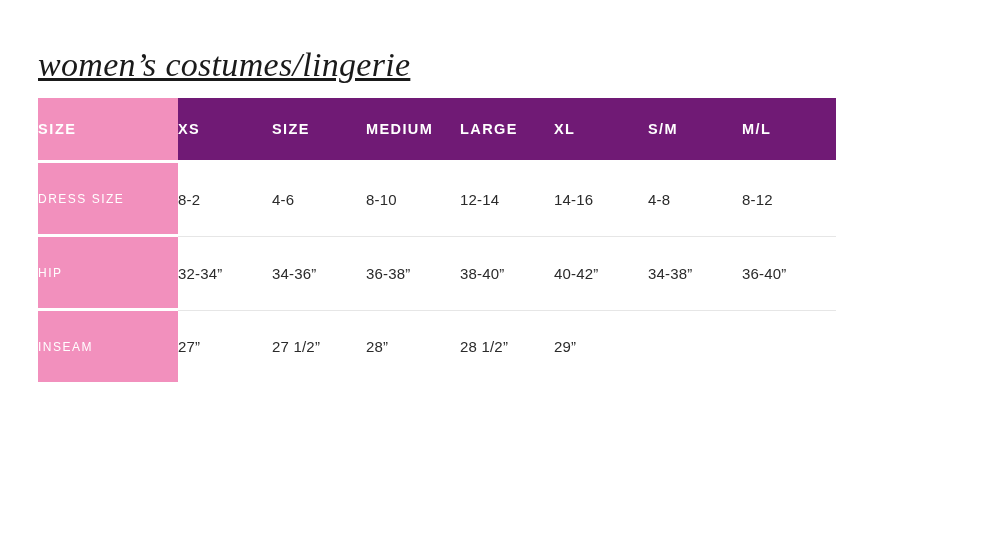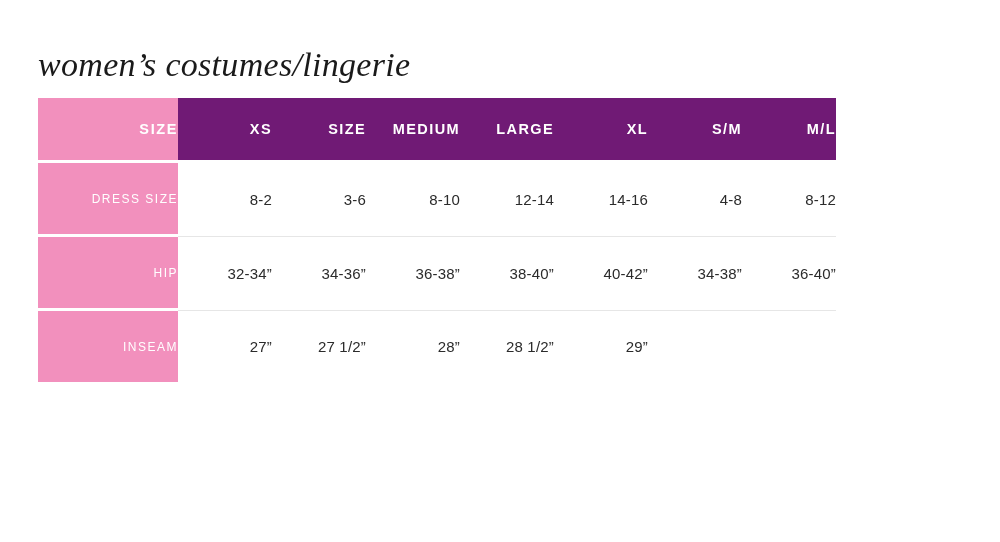--- a/index.html
+++ b/index.html
@@ -22,37 +22,38 @@
   .page-title {
     position: absolute;
     left: 38px;
     top: 46px;
     font-family: "Liberation Serif", serif;
     font-style: italic;
     font-size: 34px;
     letter-spacing: 0.3px;
     color: #1a1a1a;
     white-space: nowrap;
+    text-decoration: underline;
   }
   .size-table {
     position: absolute;
     left: 38px;
     top: 98px;
     border-collapse: separate;
     border-spacing: 0;
     width: 798px;
     table-layout: fixed;
   }
   .size-table col.c-label { width: 140px; }
   .size-table col.c-data  { width: 94px; }
 
   .size-table th, .size-table td {
     padding: 0;
     margin: 0;
-    text-align: right;
+    text-align: left;
     vertical-align: middle;
     font-size: 14.5px;
     color: #262626;
     letter-spacing: 0.6px;
     height: 71px;
   }
   
   .size-table thead th {
     background: #701a75;
     color: #ffffff;
@@ -118,21 +119,21 @@
         <th>LARGE</th>
         <th>XL</th>
         <th>S/M</th>
         <th>M/L</th>
       </tr>
     </thead>
     <tbody>
       <tr>
         <th class="row-label">DRESS SIZE</th>
         <td>8-2</td>
-        <td>3-6</td>
+        <td>4-6</td>
         <td>8-10</td>
         <td>12-14</td>
         <td>14-16</td>
         <td>4-8</td>
         <td>8-12</td>
       </tr>
       <tr>
         <th class="row-label">HIP</th>
         <td>32-34”</td>
         <td>34-36”</td>

